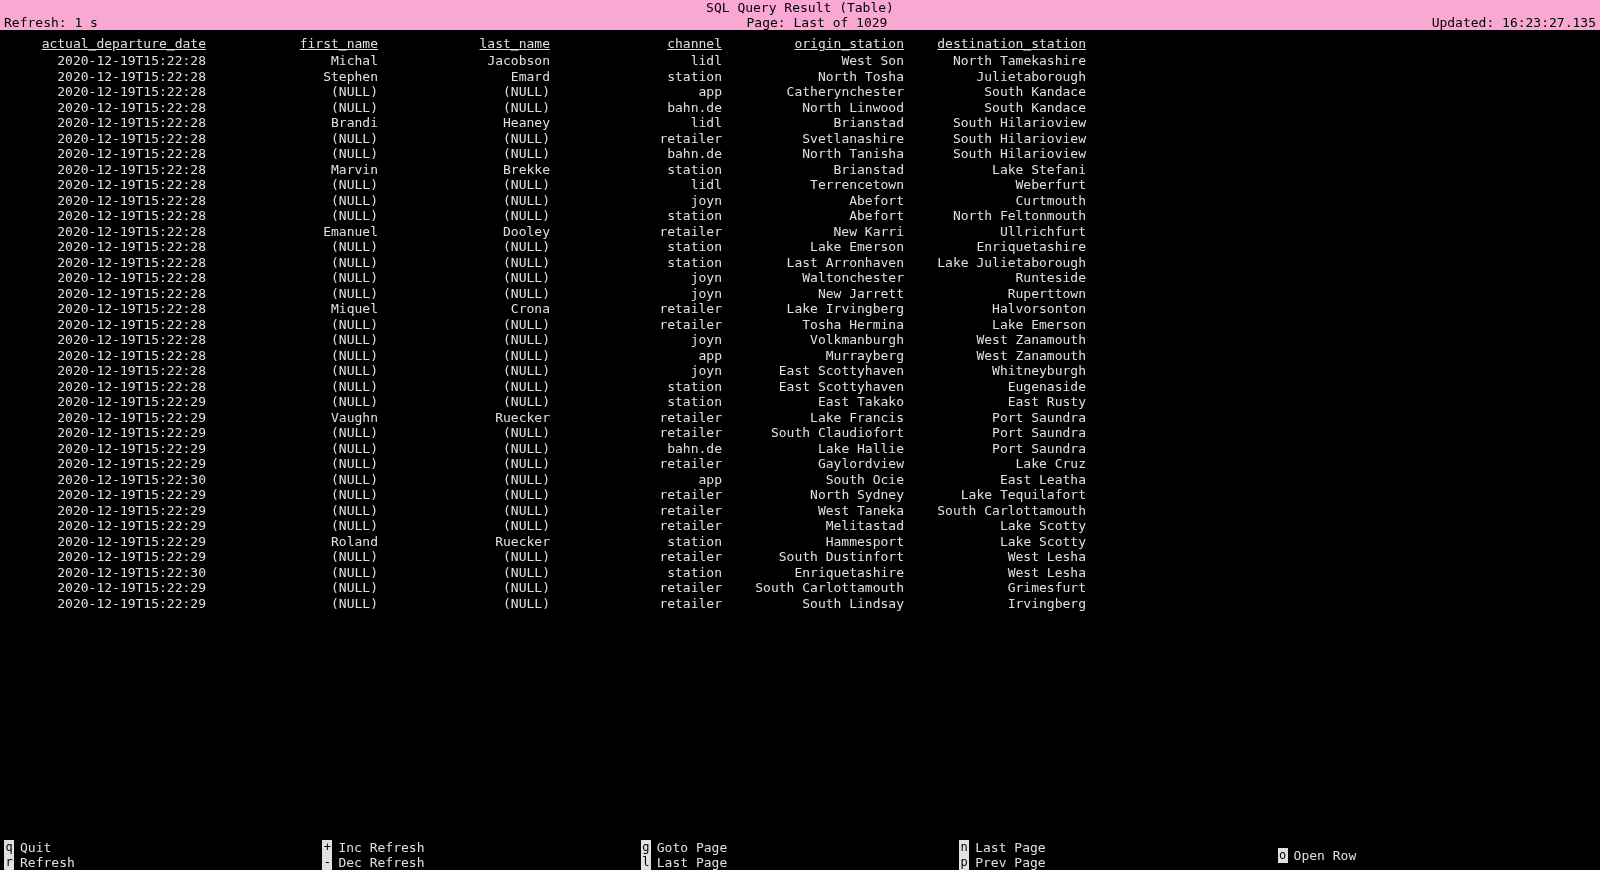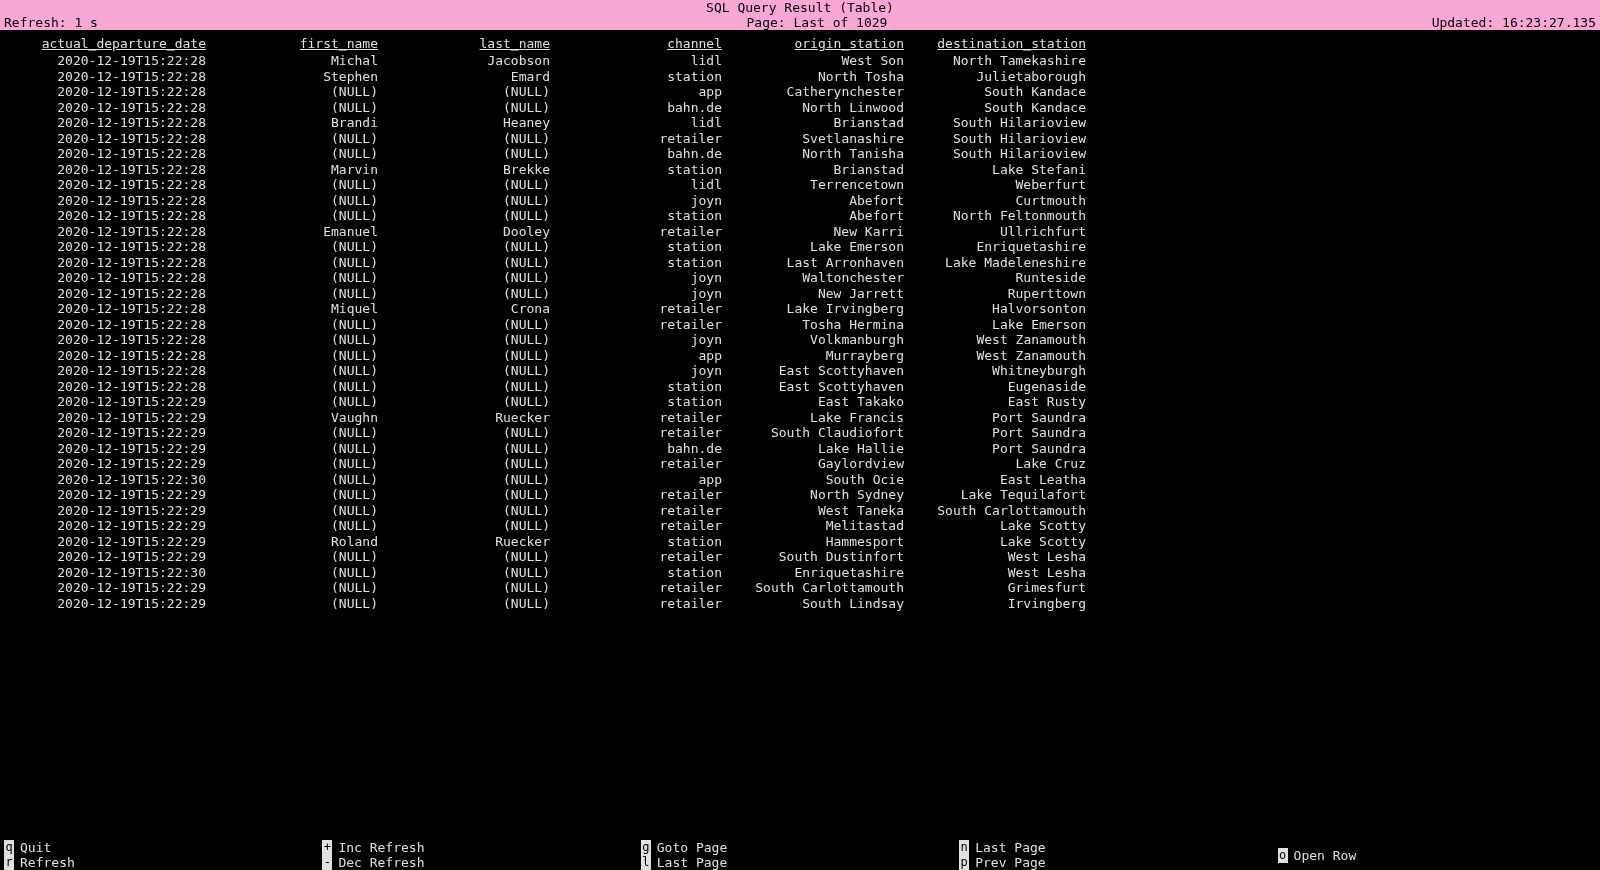--- a/index.html
+++ b/index.html
@@ -227,21 +227,21 @@
           <td class="col-ch">station</td>
           <td class="col-os">Lake Emerson</td>
           <td class="col-ds">Enriquetashire</td>
         </tr>
         <tr>
           <td class="col-date">2020-12-19T15:22:28</td>
           <td class="col-fn">(NULL)</td>
           <td class="col-ln">(NULL)</td>
           <td class="col-ch">station</td>
           <td class="col-os">Last Arronhaven</td>
-          <td class="col-ds">Lake Madeleneshire</td>
+          <td class="col-ds">Lake Julietaborough</td>
         </tr>
         <tr>
           <td class="col-date">2020-12-19T15:22:28</td>
           <td class="col-fn">(NULL)</td>
           <td class="col-ln">(NULL)</td>
           <td class="col-ch">joyn</td>
           <td class="col-os">Waltonchester</td>
           <td class="col-ds">Runteside</td>
         </tr>
         <tr>

